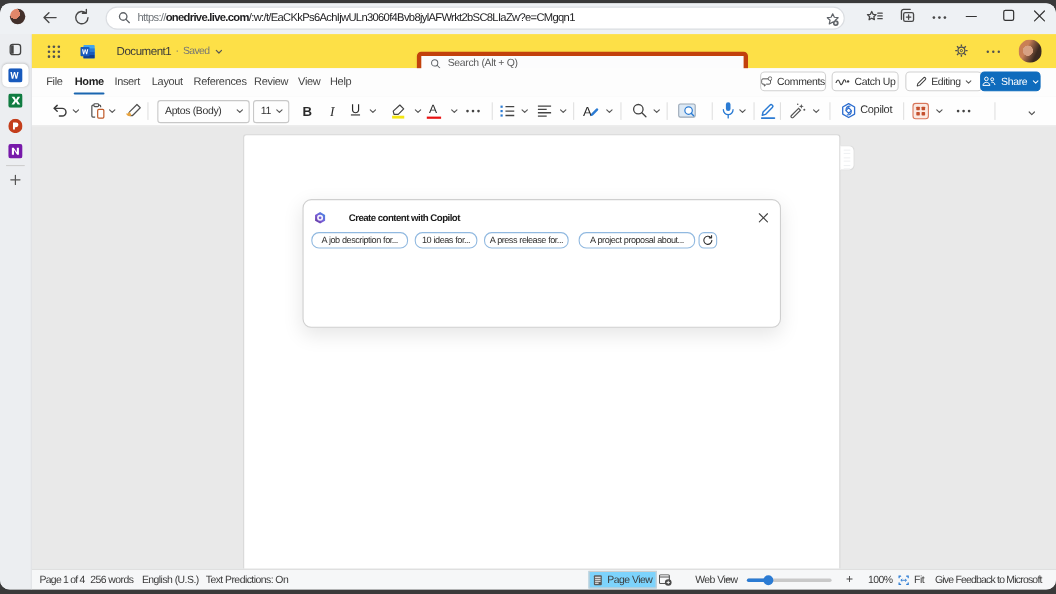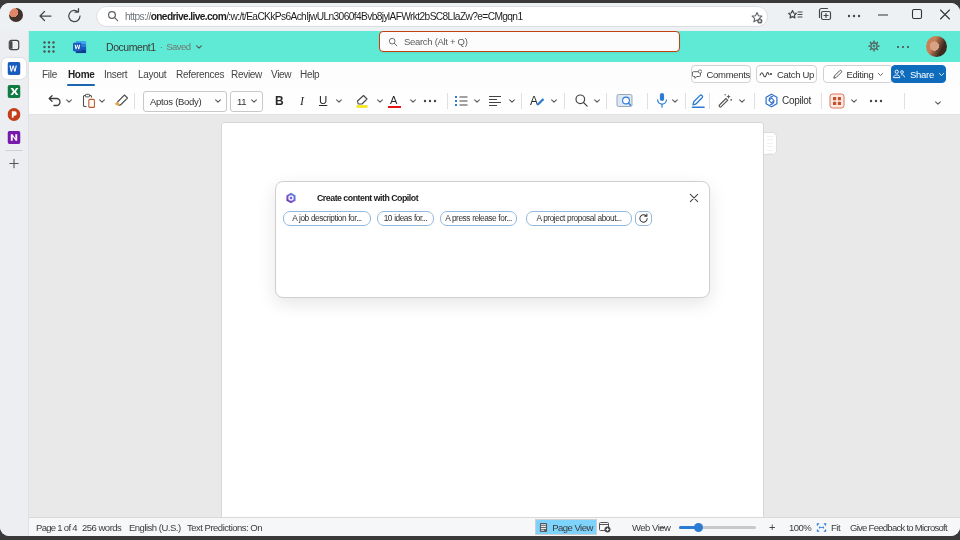--- a/index.html
+++ b/index.html
@@ -12,25 +12,25 @@
 .avatar1 { position:absolute; left:9px; top:5px; width:14px; height:14px; border-radius:50%; background:radial-gradient(circle at 32% 32%, #e0876a 0 34%, #42302a 35% 100%); }
 .urlpill { position:absolute; left:96px; top:2.5px; width:672px; height:21.5px; background:#fff; border:1px solid #dadde1; border-radius:11px; display:flex; align-items:center; }
 .url { font-size:10.2px; letter-spacing:-0.62px; color:#1d1d1f; white-space:nowrap; }
 .url .gr { color:#70757a; }
 
 .mainrow { position:absolute; left:0; top:28px; right:0; bottom:0; display:flex; }
 .sidebar { width:29px; background:#eceef1; border-right:1px solid #e0e2e5; position:relative; }
 .sideic { position:absolute; left:50%; transform:translateX(-50%); }
 .wordapp { flex:1; display:flex; flex-direction:column; min-width:0; position:relative; }
 
-.titlebar { height:31px; background:#5eead4; position:relative; }
+.titlebar { height:31px; background:#fde047; position:relative; }
 .doctitle { position:absolute; left:77px; top:0; height:31px; display:flex; align-items:center; }
 .doctitle .t1 { font-size:10.5px; letter-spacing:-0.45px; color:#3a3a3a; }
 .doctitle .t2 { font-size:9.5px; letter-spacing:-0.55px; color:#757575; }
-.searchbox { position:absolute; left:350px; top:0; width:301px; height:21px; background:#fcfcfd; border:1px solid #c2410c; border-radius:4px; display:flex; align-items:center; box-shadow:0 1px 2px rgba(0,0,0,.05); }
+.searchbox { position:absolute; left:350px; top:16px; width:301px; height:21px; background:#fcfcfd; border:4px solid #c2410c; border-radius:4px; display:flex; align-items:center; box-shadow:0 1px 2px rgba(0,0,0,.05); }
 .searchbox span { font-size:9.5px; letter-spacing:-0.3px; color:#5c5c5c; margin-left:6px; }
 
 .tabs { height:26px; background:#fdfdfd; position:relative; }
 .tab { position:absolute; top:7px; font-size:10px; letter-spacing:-0.3px; color:#444; white-space:nowrap; }
 .tab.sel { color:#1f1f1f; font-weight:bold; letter-spacing:-0.35px; }
 .hunder { position:absolute; left:38px; top:21.5px; width:28px; height:2.4px; border-radius:2px; background:#1a66b0; }
 .tbtn { position:absolute; top:3px; height:18px; border:1px solid #d1d1d1; background:#fff; border-radius:4px; display:flex; align-items:center; justify-content:center; gap:4px; font-size:9.5px; letter-spacing:-0.3px; color:#333; white-space:nowrap; }
 .tbtn.share { background:#0f6cbd; border-color:#0f6cbd; color:#fff; }
 
 .toolbar { height:27px; background:#fefefe; border-bottom:1px solid #e2e2e2; position:relative; }

